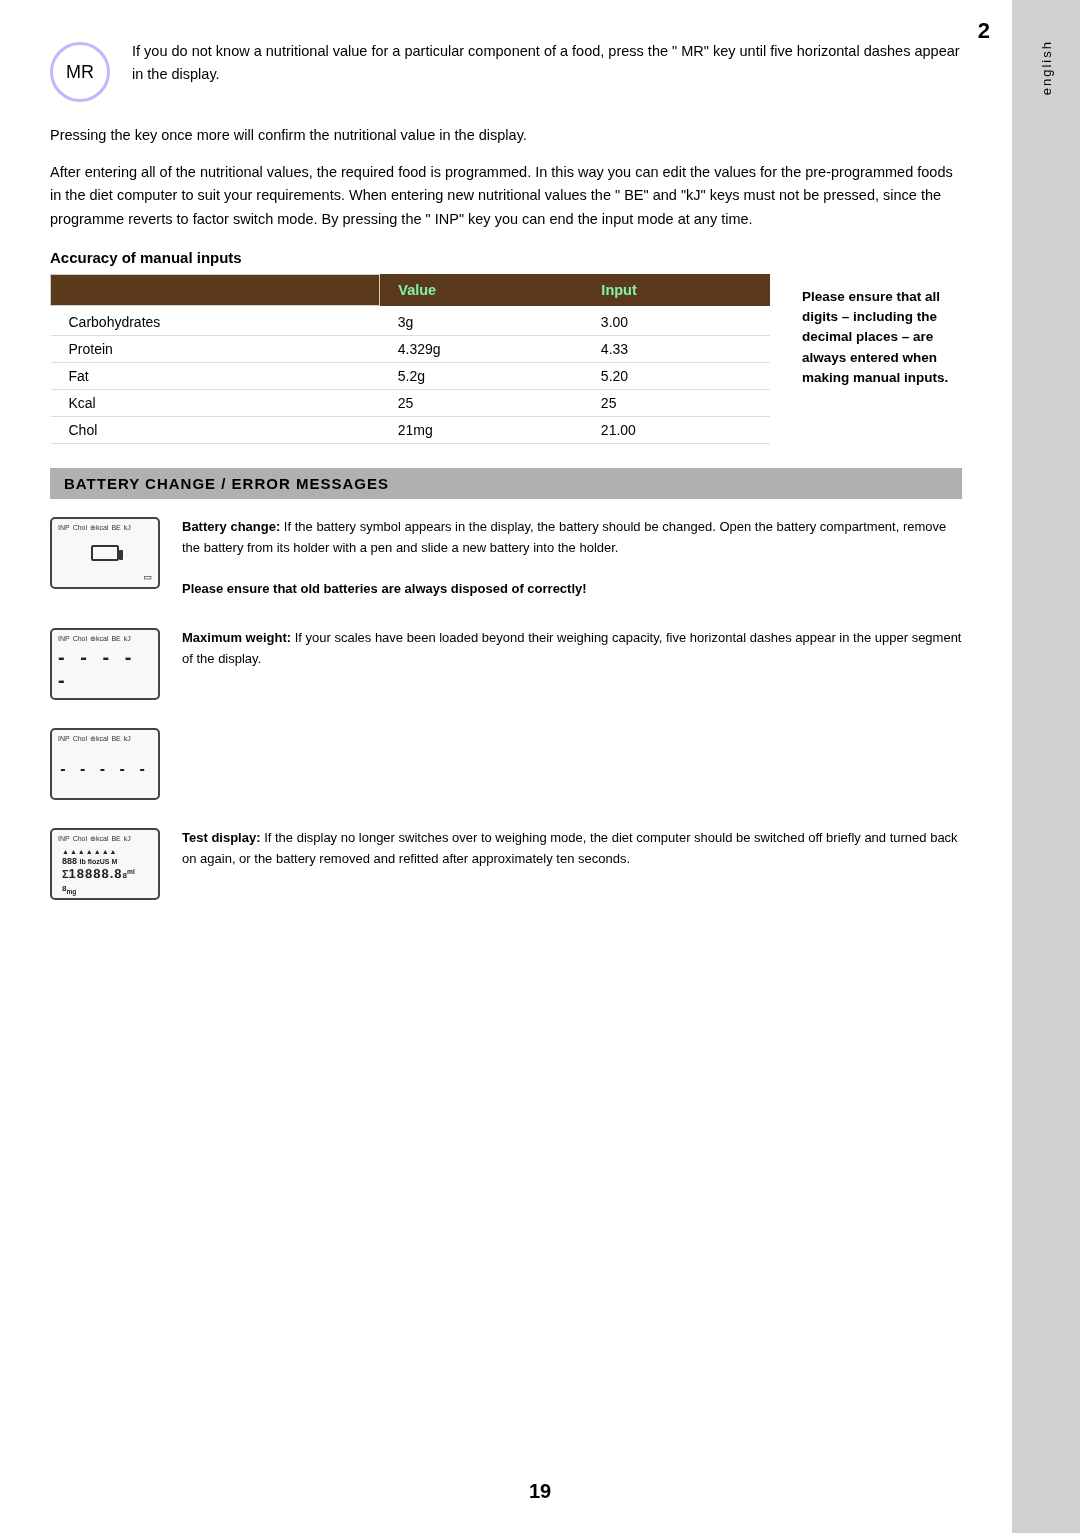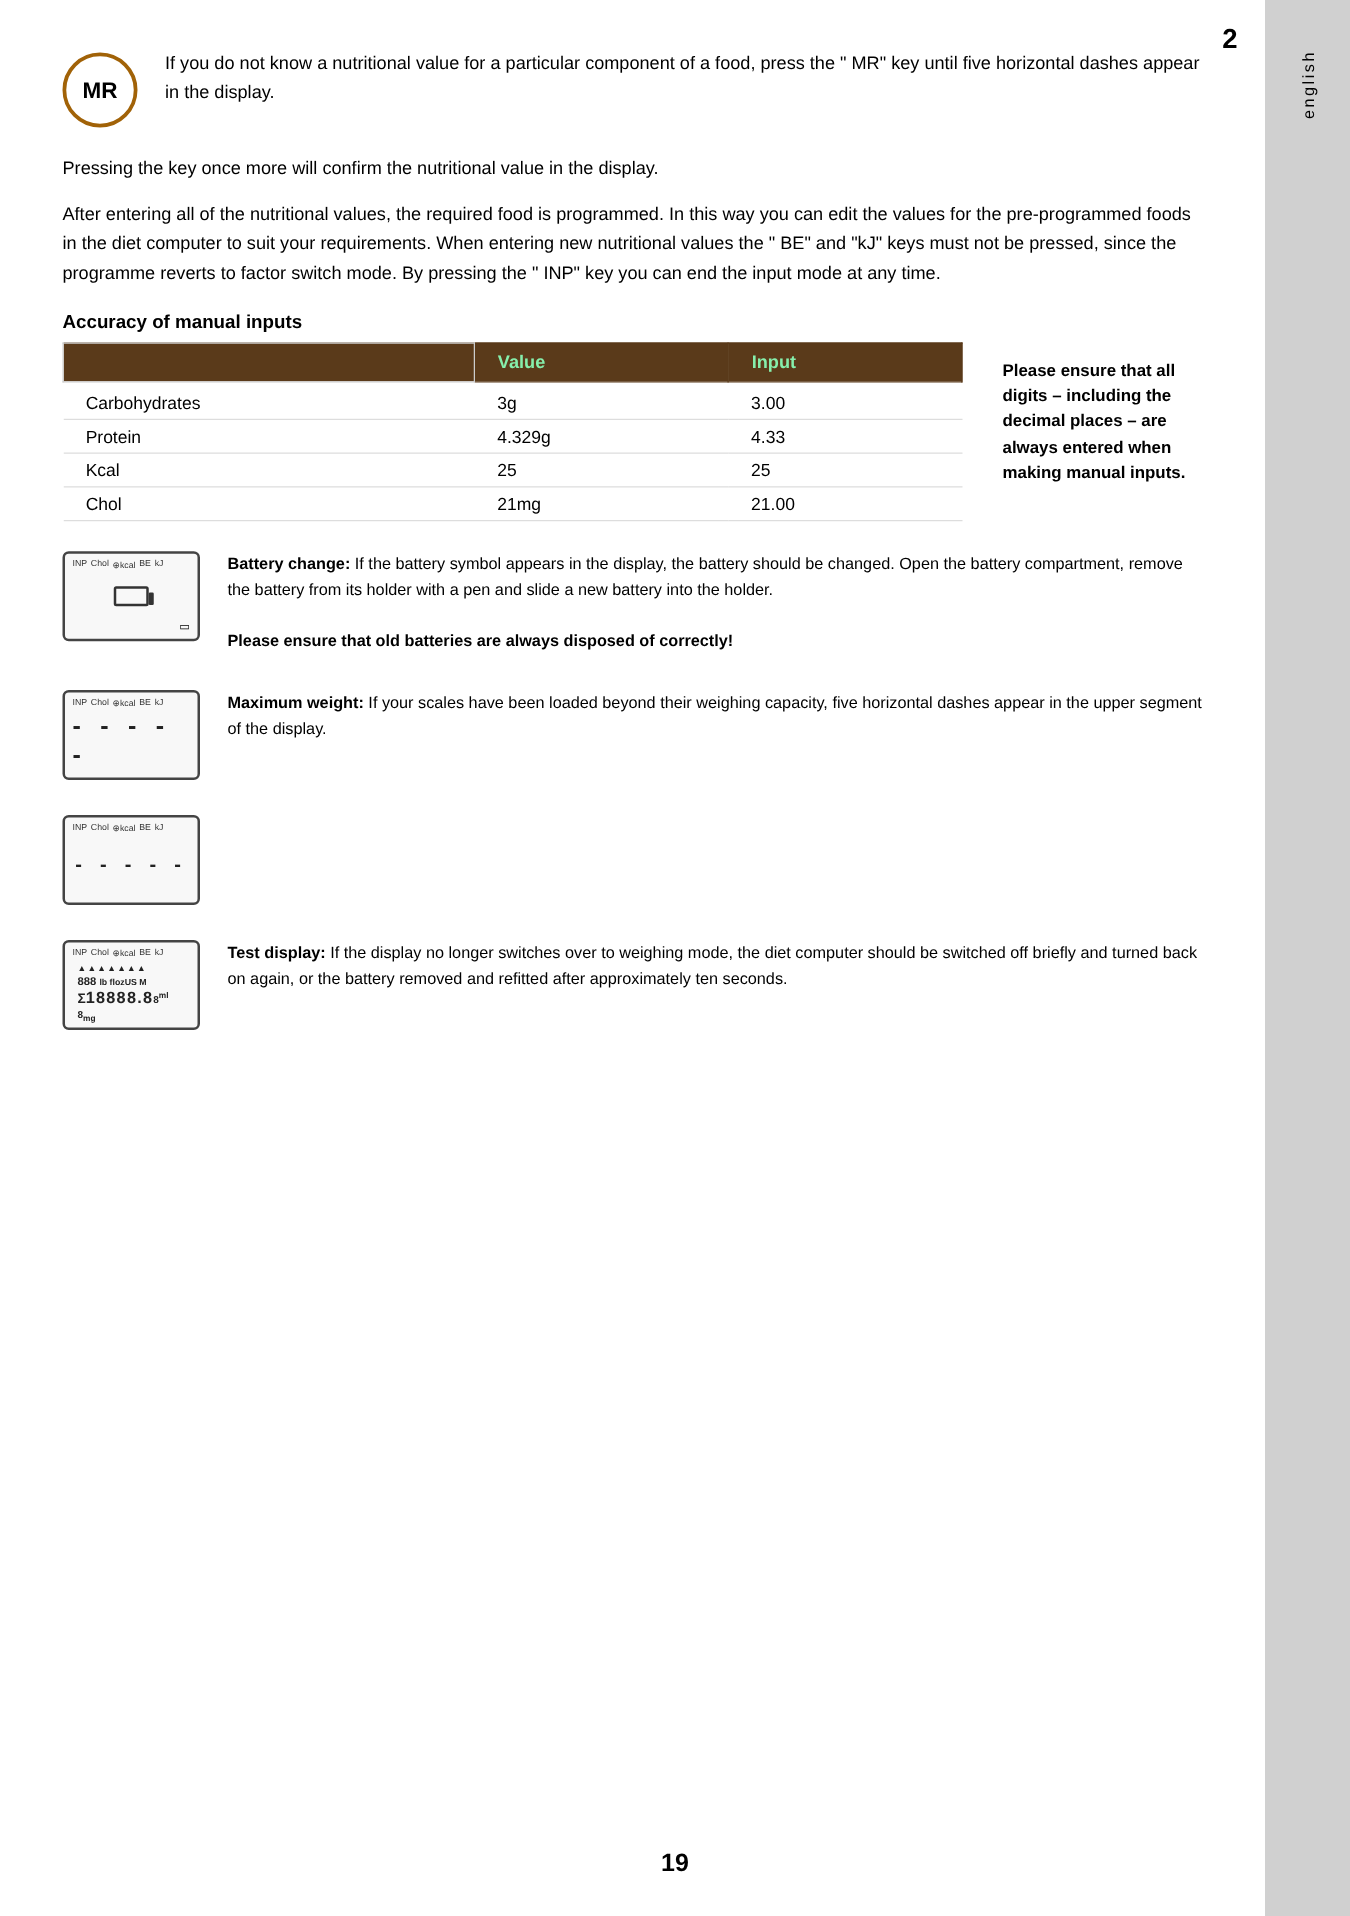--- a/index.html
+++ b/index.html
@@ -56,26 +56,26 @@
     .top-section {
       display: flex;
       align-items: flex-start;
       margin-bottom: 22px;
     }
 
     .mr-circle {
       width: 60px;
       height: 60px;
       border-radius: 50%;
-      border: 3px solid #a16207;
+      border: 3px solid #c4b5fd;
       display: flex;
       align-items: center;
       justify-content: center;
       font-size: 18px;
-      font-weight: bold;
+      font-weight: normal;
       flex-shrink: 0;
       margin-right: 22px;
       margin-top: 2px;
     }
 
     .intro-text {
       font-size: 14.5px;
       line-height: 1.6;
     }
 
@@ -279,37 +279,43 @@
       <td>Carbohydrates</td>
       <td>3g</td>
       <td>3.00</td>
     </tr>
             <tr>
       <td>Protein</td>
       <td>4.329g</td>
       <td>4.33</td>
     </tr>
             <tr>
+      <td>Fat</td>
+      <td>5.2g</td>
+      <td>5.20</td>
+    </tr>
+            <tr>
       <td>Kcal</td>
       <td>25</td>
       <td>25</td>
     </tr>
             <tr>
       <td>Chol</td>
       <td>21mg</td>
       <td>21.00</td>
     </tr>
           </tbody>
       </table>
     </div>
     <div class="side-note">Please ensure that all digits – including the decimal places – are always entered when making manual inputs.</div>
   </div>
 
   <div class="battery-section">
 
+    <div class="battery-heading-bar">BATTERY CHANGE / ERROR MESSAGES</div>
 
     <div class="battery-item">
       <div class="device-display">
         <div class="device-top-icons">
           <span>INP</span>
           <span>Chol</span>
           <span>⊕kcal</span>
           <span>BE</span>
           <span>kJ</span>
         </div>

